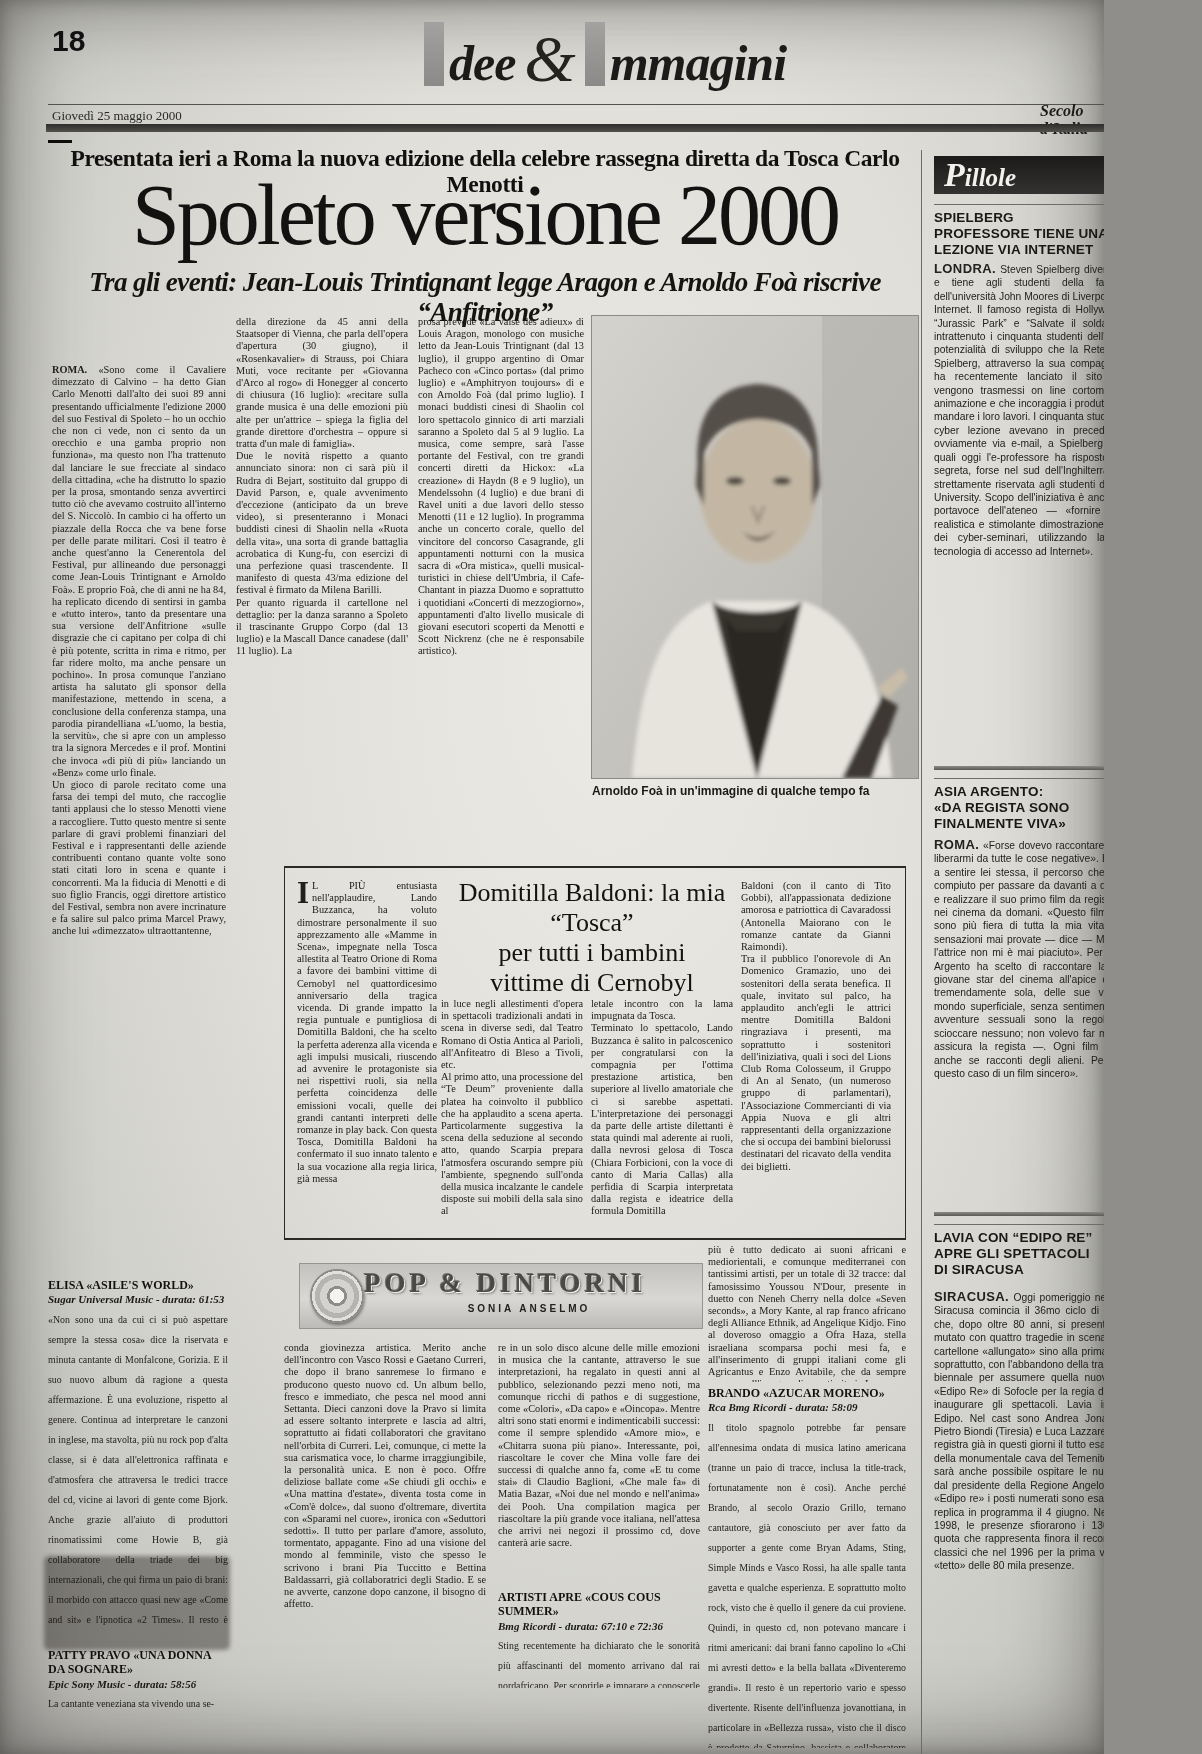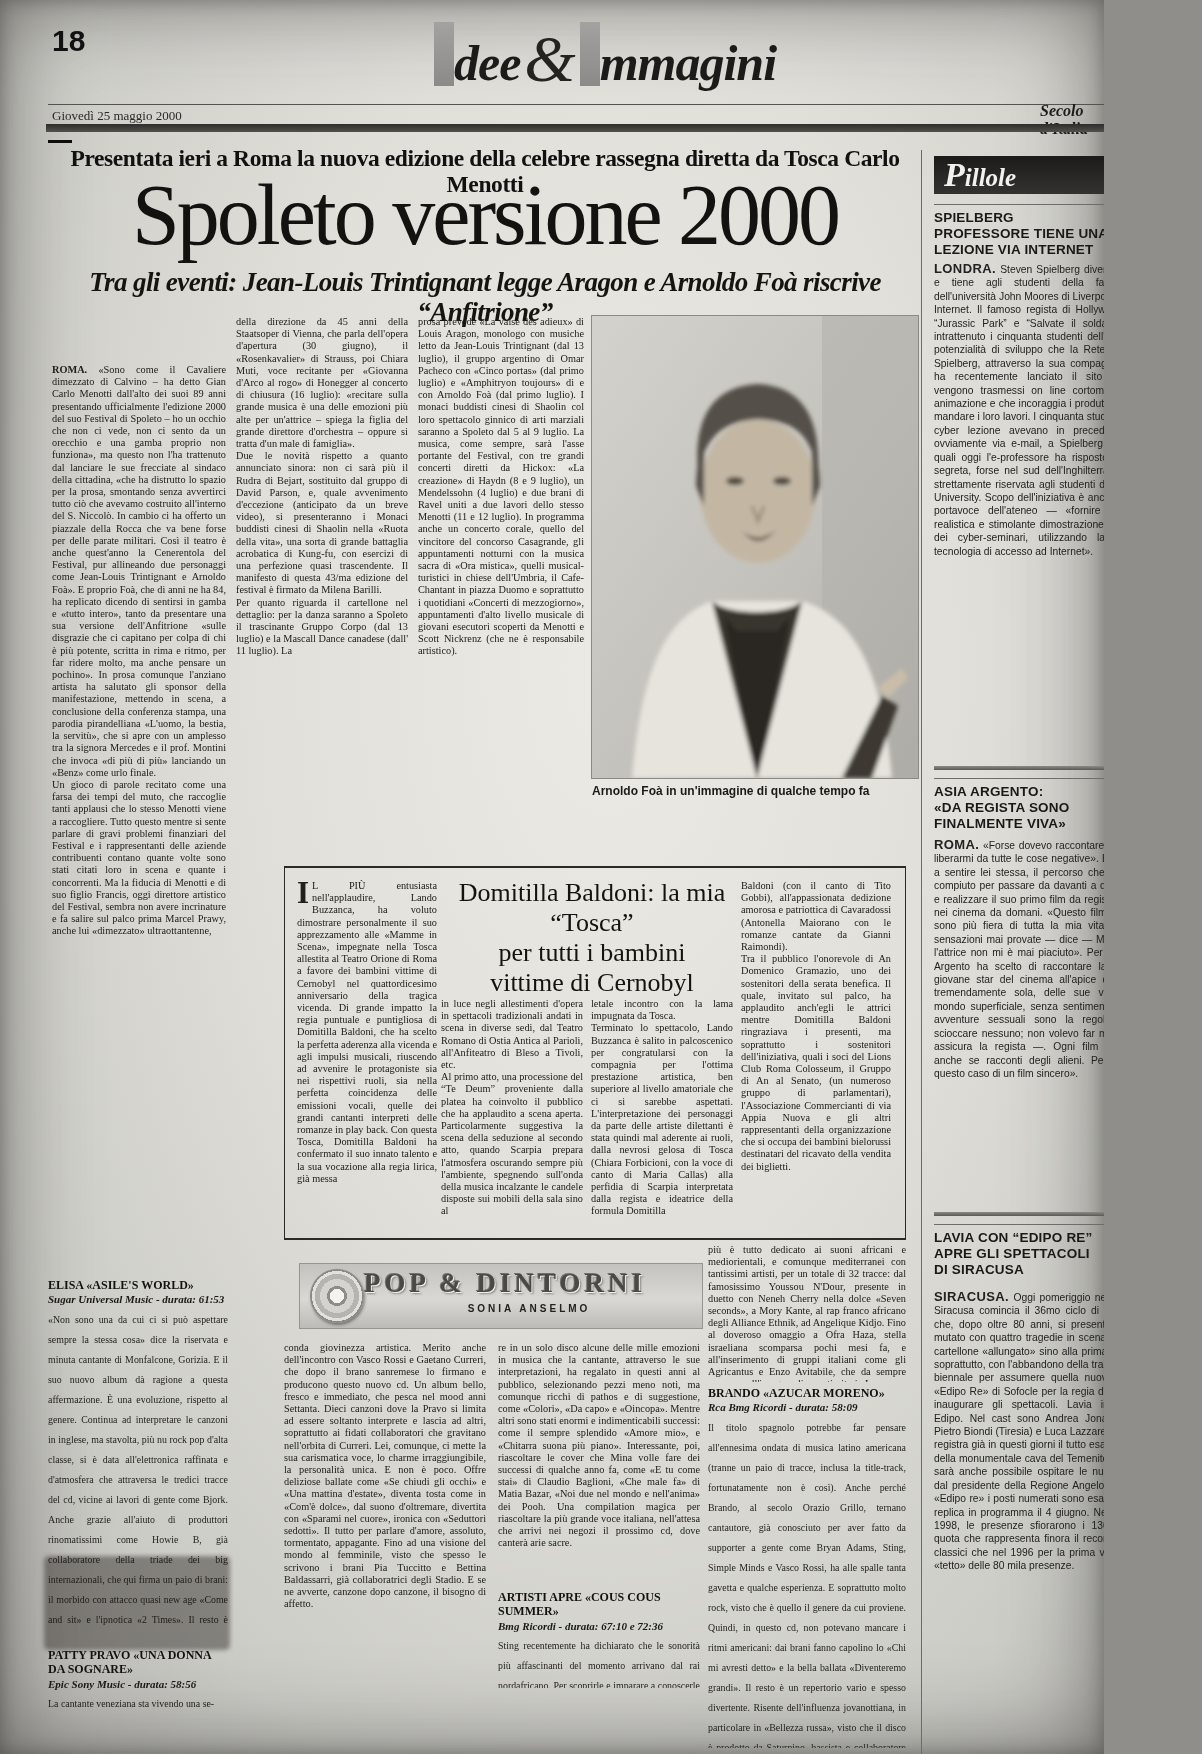--- a/index.html
+++ b/index.html
@@ -4,21 +4,21 @@
 <style>
   html,body{margin:0;padding:0;background:#8f8e8b;}
   .page{position:relative;width:1104px;height:1754px;overflow:hidden;color:#181715;
     font-family:"Liberation Serif",serif;
     background:radial-gradient(ellipse at 55% 38%, #eceae5 0%, #e0dfda 42%, #ccccc7 78%, #b2b1ad 100%);
     box-shadow:inset 0 0 90px rgba(40,38,35,.55), inset 0 0 18px rgba(30,28,25,.35);}
   .abs{position:absolute;}
 
   
   .pagenum{left:52px;top:26px;font:bold 30px/1 "Liberation Sans",sans-serif;color:#111;}
-  .masthead{left:370px;top:22px;width:470px;display:flex;align-items:flex-end;justify-content:center;}
+  .masthead{left:370px;top:22px;width:470px;display:flex;align-items:flex-end;justify-content:center;gap:5px;}
   .ibar{display:inline-block;width:20px;height:64px;background:linear-gradient(#a3a2a0,#8b8a88);}
   .mast-word{font:bold italic 50px/0.9 "Liberation Serif",serif;letter-spacing:-1px;color:#1c1b19;}
   .mast-amp{font:italic 66px/0.8 "Liberation Serif",serif;color:#242320;margin:0 4px;}
   .rule-thin{left:48px;top:104px;width:1110px;height:1px;background:#55534f;}
   .hdr-date{left:52px;top:108px;font:13px "Liberation Serif",serif;color:#2a2926;}
   .hdr-paper{left:1040px;top:102px;font:bold italic 16px "Liberation Serif",serif;color:#1d1c1a;}
   .rule-thick{left:46px;top:124px;width:1114px;height:8px;background:linear-gradient(#2e2d2b,#52504c);}
   .kicker-tick{left:48px;top:140px;width:24px;height:3px;background:#0e0d0c;}
 
   

